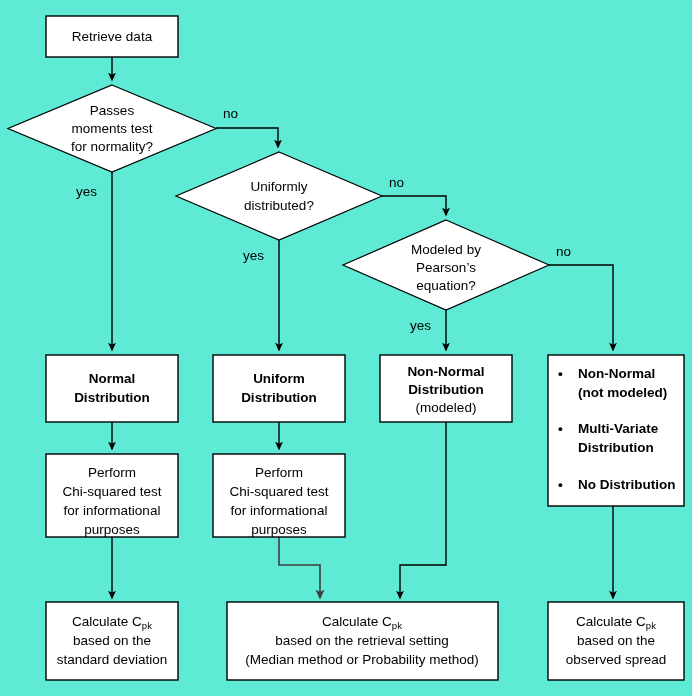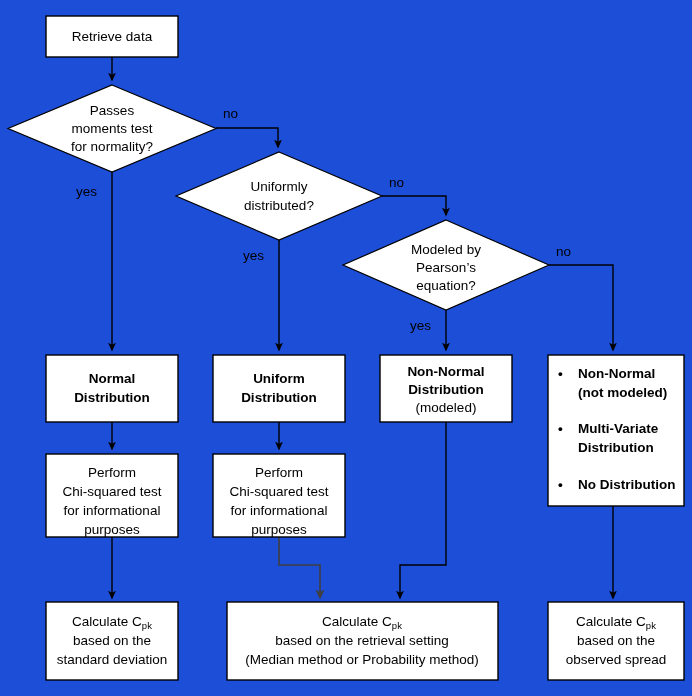--- a/index.html
+++ b/index.html
@@ -4,21 +4,21 @@
 <style>
   html, body {
     margin: 0;
     padding: 0;
     background: #ffffff;
   }
   #root {
     position: relative;
     width: 692px;
     height: 696px;
-    background: #1d4ed8;
+    background: #5eead4;
     font-family: "Liberation Sans", sans-serif;
     overflow: hidden;
   }
   svg#flow {
     position: absolute;
     left: 0;
     top: 0;
     width: 692px;
     height: 696px;
   }

